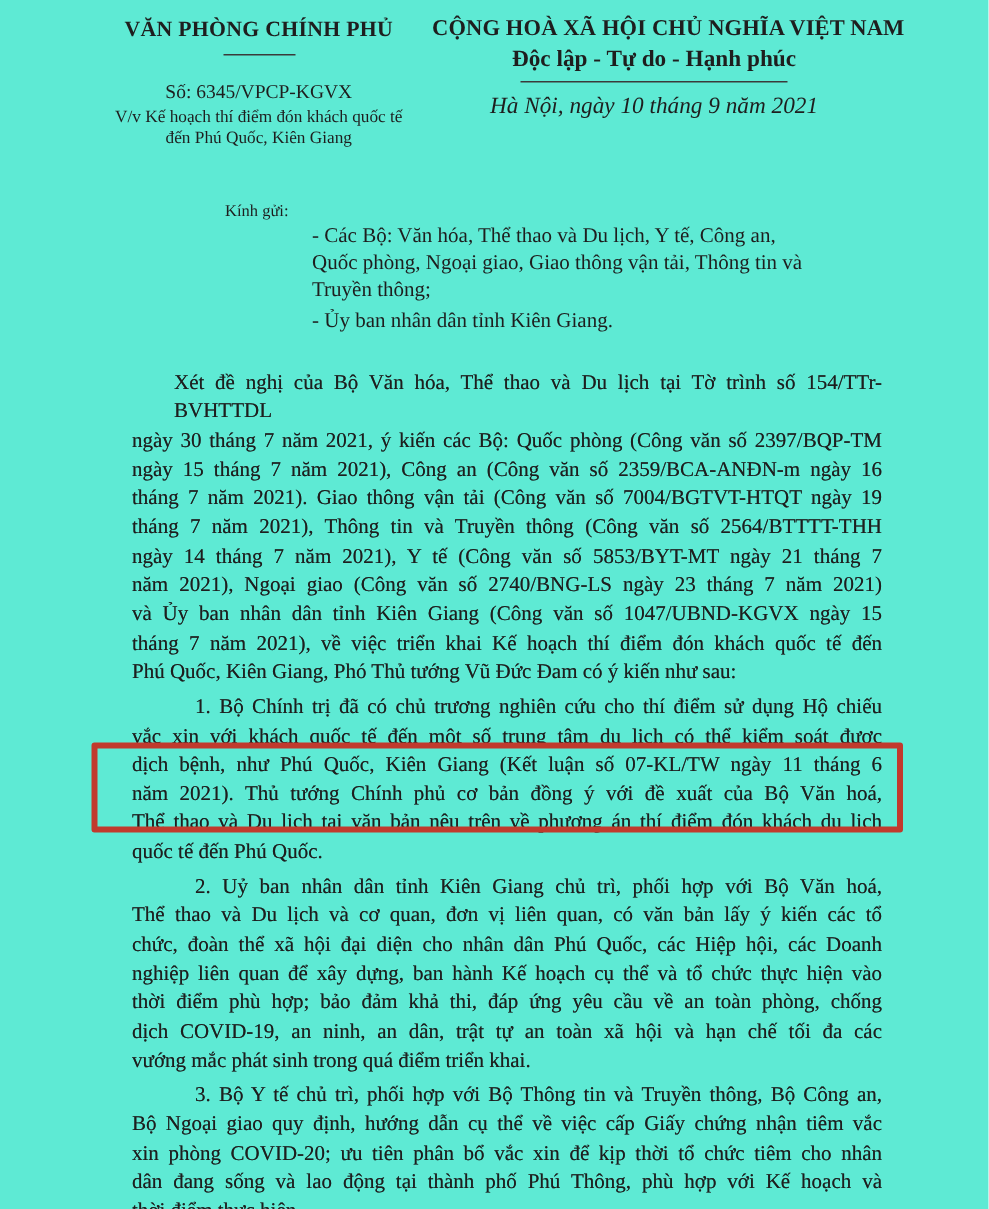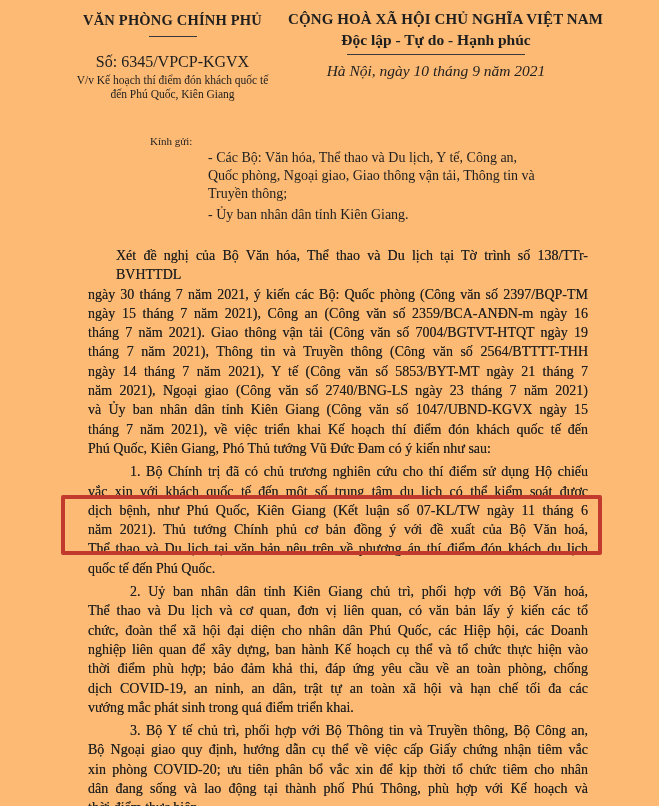--- a/index.html
+++ b/index.html
@@ -1,31 +1,31 @@
 <!DOCTYPE html>
 <html><head>
 <meta charset="utf-8">
 <style>
   html,body{margin:0;padding:0;background:#ffffff;}
   .page{
     position:relative;
     width:659px;height:806px;
-    background:#fdba74;
+    background:#5eead4;
     font-family:"Liberation Serif","DejaVu Serif",serif;
     color:#1e1e1e;
     overflow:hidden;
   }
   
   .hdr-left{
     position:absolute;left:60px;top:12px;width:225px;
     text-align:center;
   }
   .org-name{font-size:14.5px;font-weight:bold;letter-spacing:.2px;white-space:nowrap;}
   .org-rule{width:48px;border:0;border-top:1.5px solid #3a3a3a;margin:7px auto 0 auto;}
-  .ref-number{font-size:16px;margin-top:16px;white-space:nowrap;}
+  .ref-number{font-size:13px;margin-top:16px;white-space:nowrap;}
   .subject{font-size:11.5px;line-height:14px;margin-top:2px;}
   .hdr-right{
     position:absolute;left:288px;top:11px;width:296px;
     text-align:center;
   }
   .national-title{font-size:15px;font-weight:bold;white-space:nowrap;letter-spacing:.1px;}
   .motto{font-size:15.5px;font-weight:bold;margin-top:3px;}
   .motto-rule{width:178px;border:0;border-top:1px solid #3a3a3a;margin:5px auto 0 auto;}
   .place-date{font-size:15.5px;font-style:italic;margin-top:7px;white-space:nowrap;}
   
@@ -86,21 +86,21 @@
           <div class="line last">Truyền thông;</div>
         </div>
         <div class="recipient-item">
           <div class="line first last">- Ủy ban nhân dân tỉnh Kiên Giang.</div>
         </div>
       </div>
   </div>
 
   <div class="doc-body">
       <div class="paragraph intro">
-        <div class="line first">Xét đề nghị của Bộ Văn hóa, Thể thao và Du lịch tại Tờ trình số 138/TTr-BVHTTDL</div>
+        <div class="line first">Xét đề nghị của Bộ Văn hóa, Thể thao và Du lịch tại Tờ trình số 154/TTr-BVHTTDL</div>
         <div class="line">ngày 30 tháng 7 năm 2021, ý kiến các Bộ: Quốc phòng (Công văn số 2397/BQP-TM</div>
         <div class="line">ngày 15 tháng 7 năm 2021), Công an (Công văn số 2359/BCA-ANĐN-m ngày 16</div>
         <div class="line">tháng 7 năm 2021). Giao thông vận tải (Công văn số 7004/BGTVT-HTQT ngày 19</div>
         <div class="line">tháng 7 năm 2021), Thông tin và Truyền thông (Công văn số 2564/BTTTT-THH</div>
         <div class="line">ngày 14 tháng 7 năm 2021), Y tế (Công văn số 5853/BYT-MT ngày 21 tháng 7</div>
         <div class="line">năm 2021), Ngoại giao (Công văn số 2740/BNG-LS ngày 23 tháng 7 năm 2021)</div>
         <div class="line">và Ủy ban nhân dân tỉnh Kiên Giang (Công văn số 1047/UBND-KGVX ngày 15</div>
         <div class="line">tháng 7 năm 2021), về việc triển khai Kế hoạch thí điểm đón khách quốc tế đến</div>
         <div class="line last">Phú Quốc, Kiên Giang, Phó Thủ tướng Vũ Đức Đam có ý kiến như sau:</div>
       </div>

